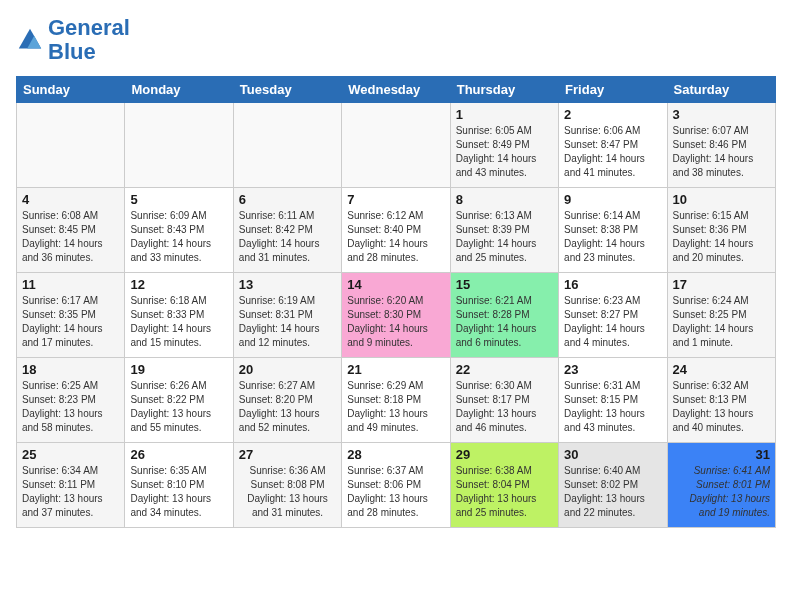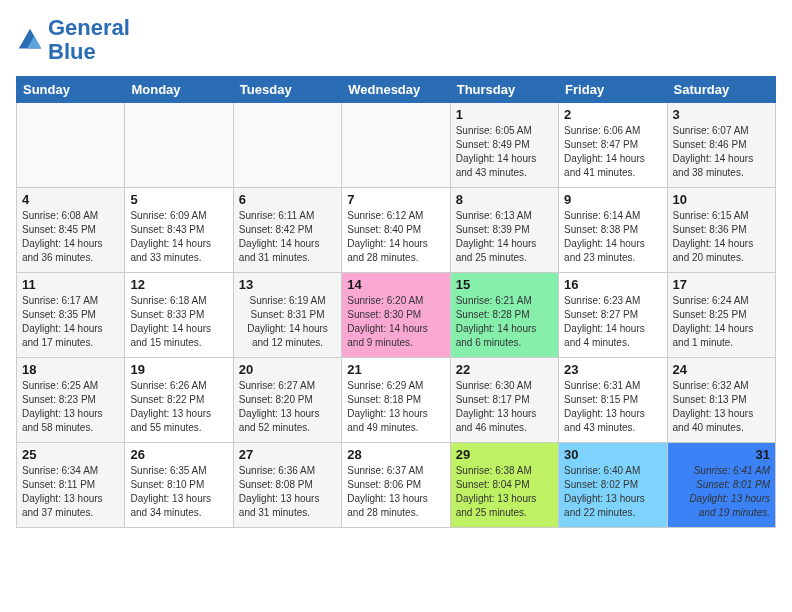--- a/index.html
+++ b/index.html
@@ -214,21 +214,21 @@
         </td>
         <td style="background-color: rgb(255, 255, 255);">
           <span class="day-number">12</span>
           <div class="day-info" style="white-space: pre-line;">Sunrise: 6:18 AM
 Sunset: 8:33 PM
 Daylight: 14 hours
 and 15 minutes.</div>
         </td>
         <td style="background-color: rgb(245, 245, 245);">
           <span class="day-number">13</span>
-          <div class="day-info" style="white-space: pre-line; text-align: center;">Sunrise: 6:19 AM
+          <div class="day-info" style="white-space: pre-line;">Sunrise: 6:19 AM
 Sunset: 8:31 PM
 Daylight: 14 hours
 and 12 minutes.</div>
         </td>
         <td style="background-color: #f9a8d4;">
           <span class="day-number">14</span>
           <div class="day-info" style="white-space: pre-line;">Sunrise: 6:20 AM
 Sunset: 8:30 PM
 Daylight: 14 hours
 and 9 minutes.</div>
@@ -316,40 +316,40 @@
         </td>
         <td style="background-color: rgb(255, 255, 255);">
           <span class="day-number">26</span>
           <div class="day-info" style="white-space: pre-line;">Sunrise: 6:35 AM
 Sunset: 8:10 PM
 Daylight: 13 hours
 and 34 minutes.</div>
         </td>
         <td style="background-color: rgb(245, 245, 245);">
           <span class="day-number">27</span>
-          <div class="day-info" style="white-space: pre-line;">Sunrise: 6:36 AM
+          <div class="day-info" style="white-space: pre-line; text-align: center;">Sunrise: 6:36 AM
 Sunset: 8:08 PM
 Daylight: 13 hours
 and 31 minutes.</div>
         </td>
         <td style="background-color: rgb(255, 255, 255);">
           <span class="day-number">28</span>
           <div class="day-info" style="white-space: pre-line;">Sunrise: 6:37 AM
 Sunset: 8:06 PM
 Daylight: 13 hours
 and 28 minutes.</div>
         </td>
         <td style="background-color: #bef264;">
           <span class="day-number">29</span>
           <div class="day-info" style="white-space: pre-line;">Sunrise: 6:38 AM
 Sunset: 8:04 PM
 Daylight: 13 hours
 and 25 minutes.</div>
         </td>
-        <td style="background-color: #7dd3fc;">
+        <td style="background-color: #e5e5e5;">
           <span class="day-number">30</span>
           <div class="day-info" style="white-space: pre-line;">Sunrise: 6:40 AM
 Sunset: 8:02 PM
 Daylight: 13 hours
 and 22 minutes.</div>
         </td>
         <td style="background-color: #3b82f6; text-align: right;">
           <span class="day-number">31</span>
           <div class="day-info" style="white-space: pre-line; font-style: italic;">Sunrise: 6:41 AM
 Sunset: 8:01 PM

